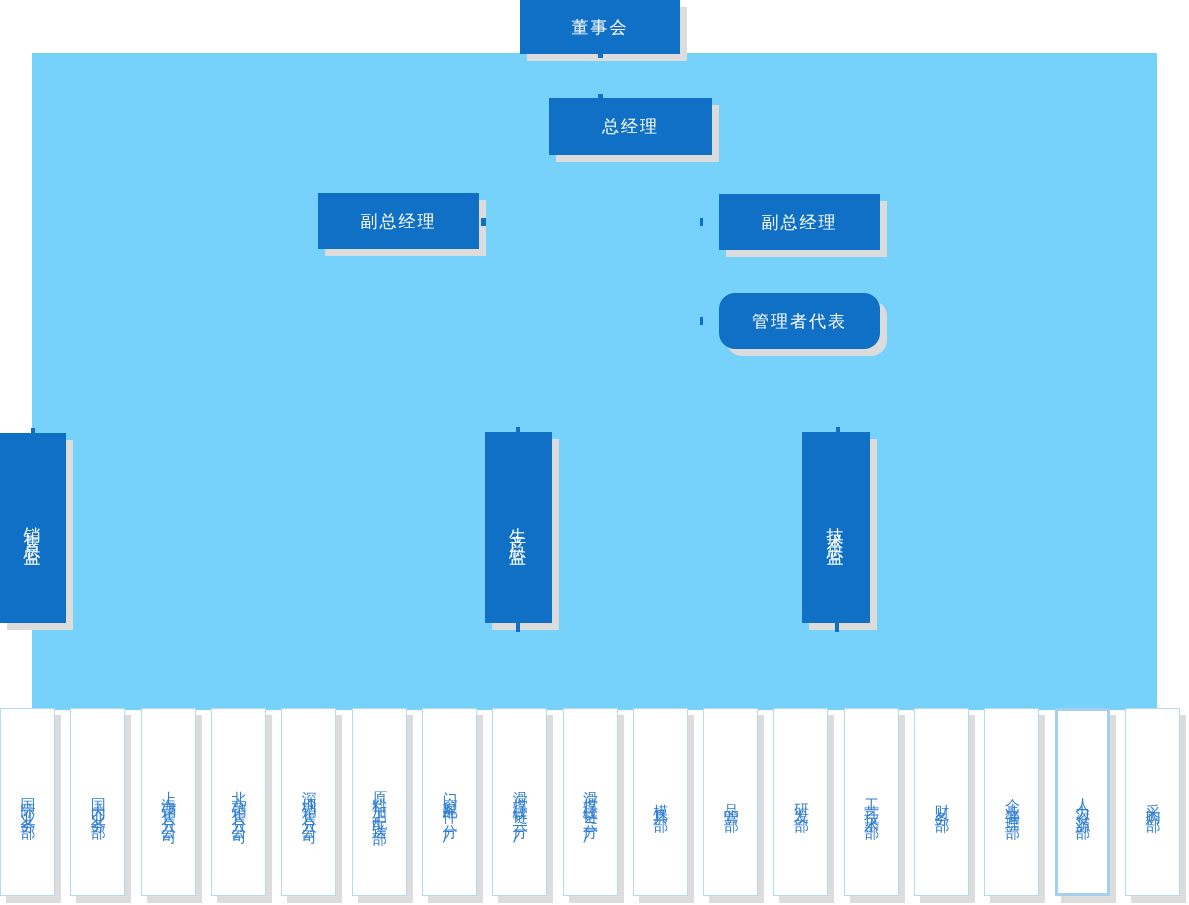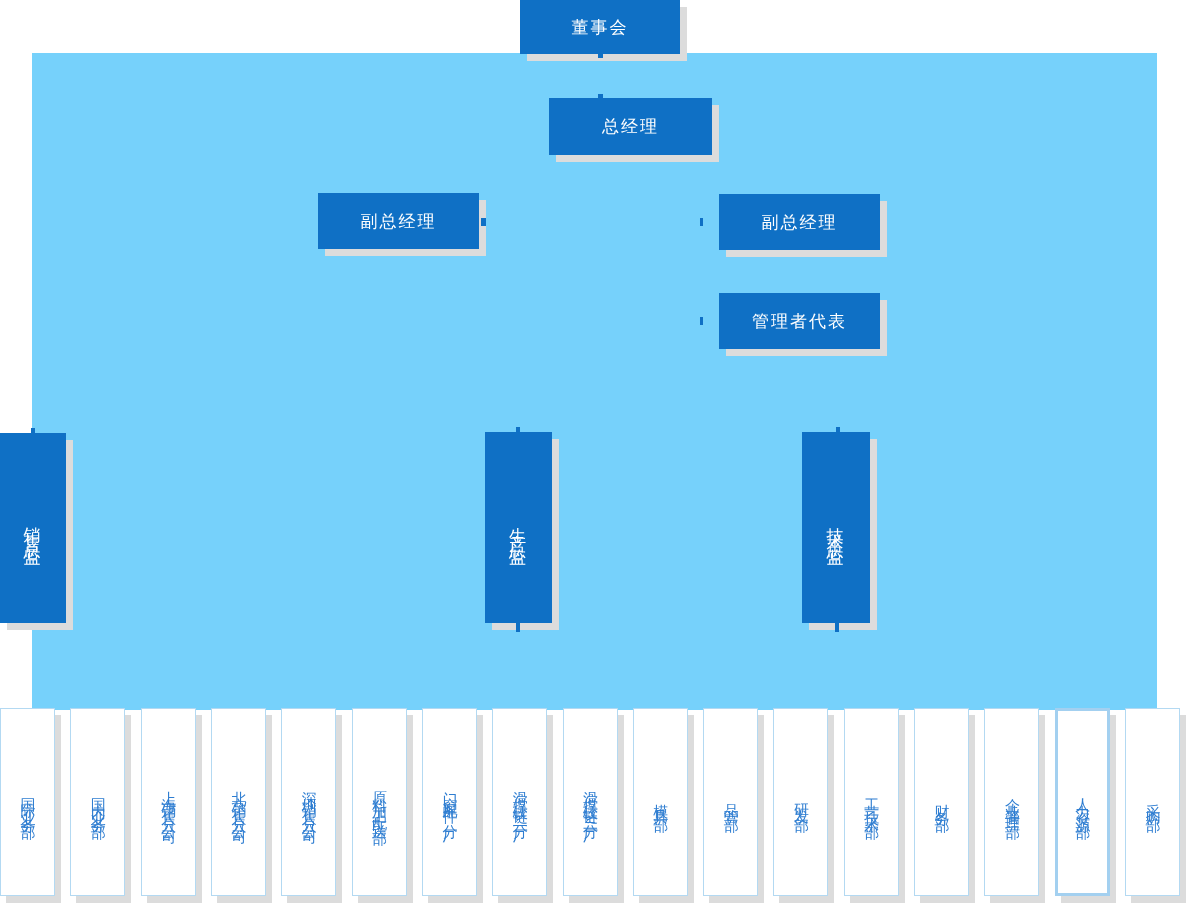--- a/index.html
+++ b/index.html
@@ -37,21 +37,21 @@
   }
   .vtext{
     writing-mode:vertical-lr;
     text-orientation:upright;
   }
   .node .vtext{letter-spacing:7px;}
   .node-board{left:520px;top:0;width:160px;height:54px;}
   .node-gm{left:518px;top:98px;width:163px;height:57px;margin-left:31px;}
   .node-deputy-left{left:318px;top:193px;width:161px;height:56px;}
   .node-deputy-right{left:719px;top:194px;width:161px;height:56px;}
-  .node-mgmt-rep{left:719px;top:293px;width:161px;height:56px;}
+  .node-mgmt-rep{left:719px;top:293px;width:161px;height:56px;border-radius:16px;}
   .node-dir-sales{left:0px;top:433px;width:66px;height:190px;}
   .node-dir-prod{left:485px;top:432px;width:67px;height:191px;}
   .node-dir-tech{left:802px;top:432px;width:68px;height:191px;}
   .dept-row{
     position:absolute;
     left:0;top:708px;width:1180px;height:188px;
     display:flex;justify-content:space-between;
   }
   .dept{
     width:55px;height:188px;

